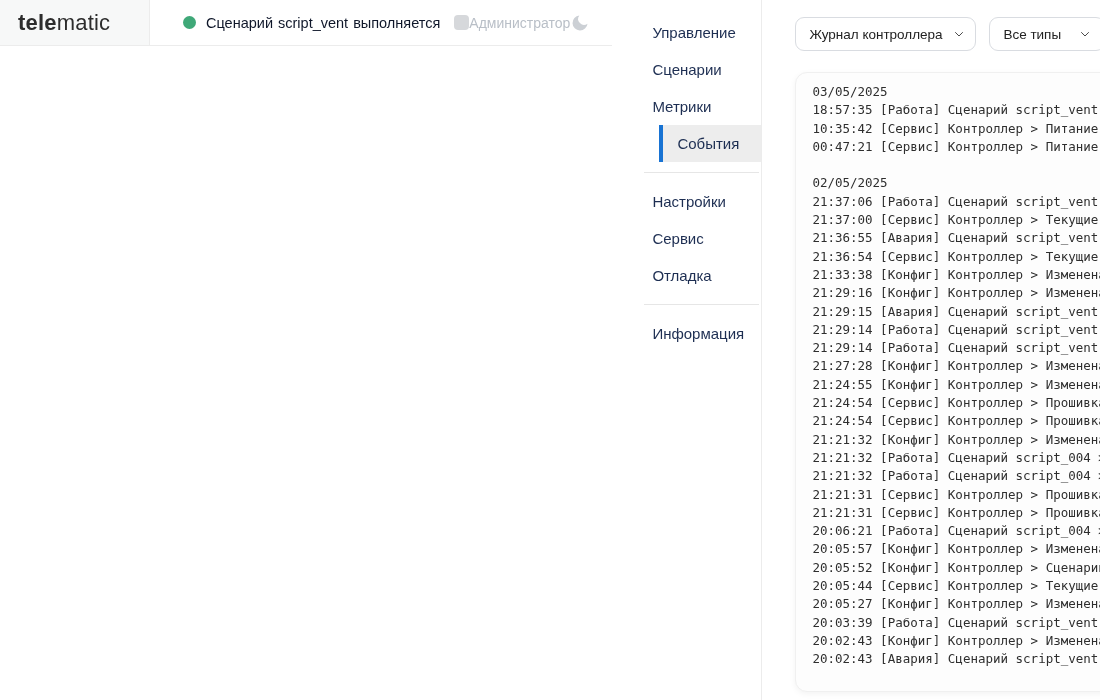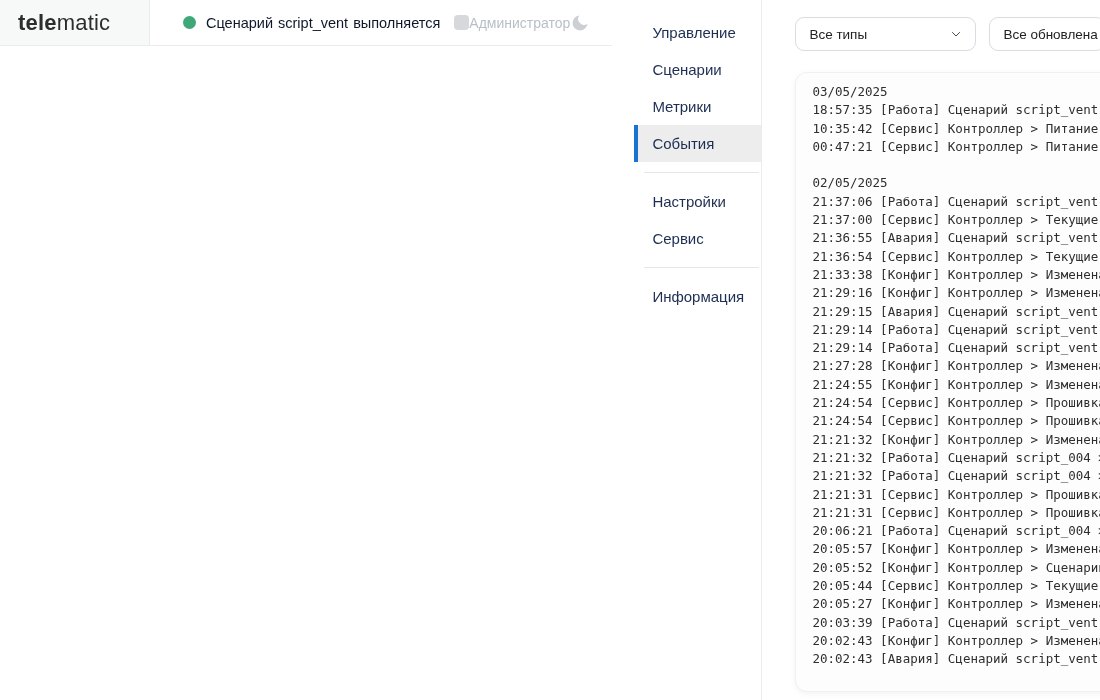--- a/index.html
+++ b/index.html
@@ -53,21 +53,21 @@
     padding-top: 14px; background: #fff; padding-left: 22px;
   }
   .nav-item {
     position: relative;
     padding: 10px 18px;
     font-size: 15px;
     color: var(--sidebar-text, #1d2e52);
     cursor: pointer;
     white-space: nowrap;
   }
-  .nav-item.active { background: #ededed; }
+  .nav-item.active { background: #ededed; margin-left: 25px; }
   .nav-item.active::before {
     content: ""; position: absolute; left: 0; top: 0; bottom: 0; width: 4px;
     background: var(--accent-blue, #1873d3);
   }
   .divider { height: 1px; background: #e6e6e6; margin: 10px 2px 10px 10px; }
 
   main { flex: 1; padding: 17px 36px 0 33px; min-width: 0; }
 
   
   .filters { display: flex; gap: 13px; }
@@ -138,27 +138,34 @@
   <div class="row">
     <aside>
       <nav>
           <div class="nav-item">Управление</div>
           <div class="nav-item">Сценарии</div>
           <div class="nav-item">Метрики</div>
           <div class="nav-item active">События</div>
           <div class="divider"></div>
           <div class="nav-item">Настройки</div>
           <div class="nav-item">Сервис</div>
+          <div class="nav-item">Отладка</div>
           <div class="divider"></div>
           <div class="nav-item">Информация</div>
         </nav>
     </aside>
 
     <main>
       <div class="filters">
+          <button class="filter">
+            <span>Журнал контроллера</span>
+            <svg viewBox="0 0 24 24">
+              <polyline points="5 9 12 16 19 9"></polyline>
+            </svg>
+          </button>
           <button class="filter">
             <span>Все типы</span>
             <svg viewBox="0 0 24 24">
               <polyline points="5 9 12 16 19 9"></polyline>
             </svg>
           </button>
           <button class="filter">
             <span>Все обновлена</span>
             <svg viewBox="0 0 24 24">
               <polyline points="5 9 12 16 19 9"></polyline>

